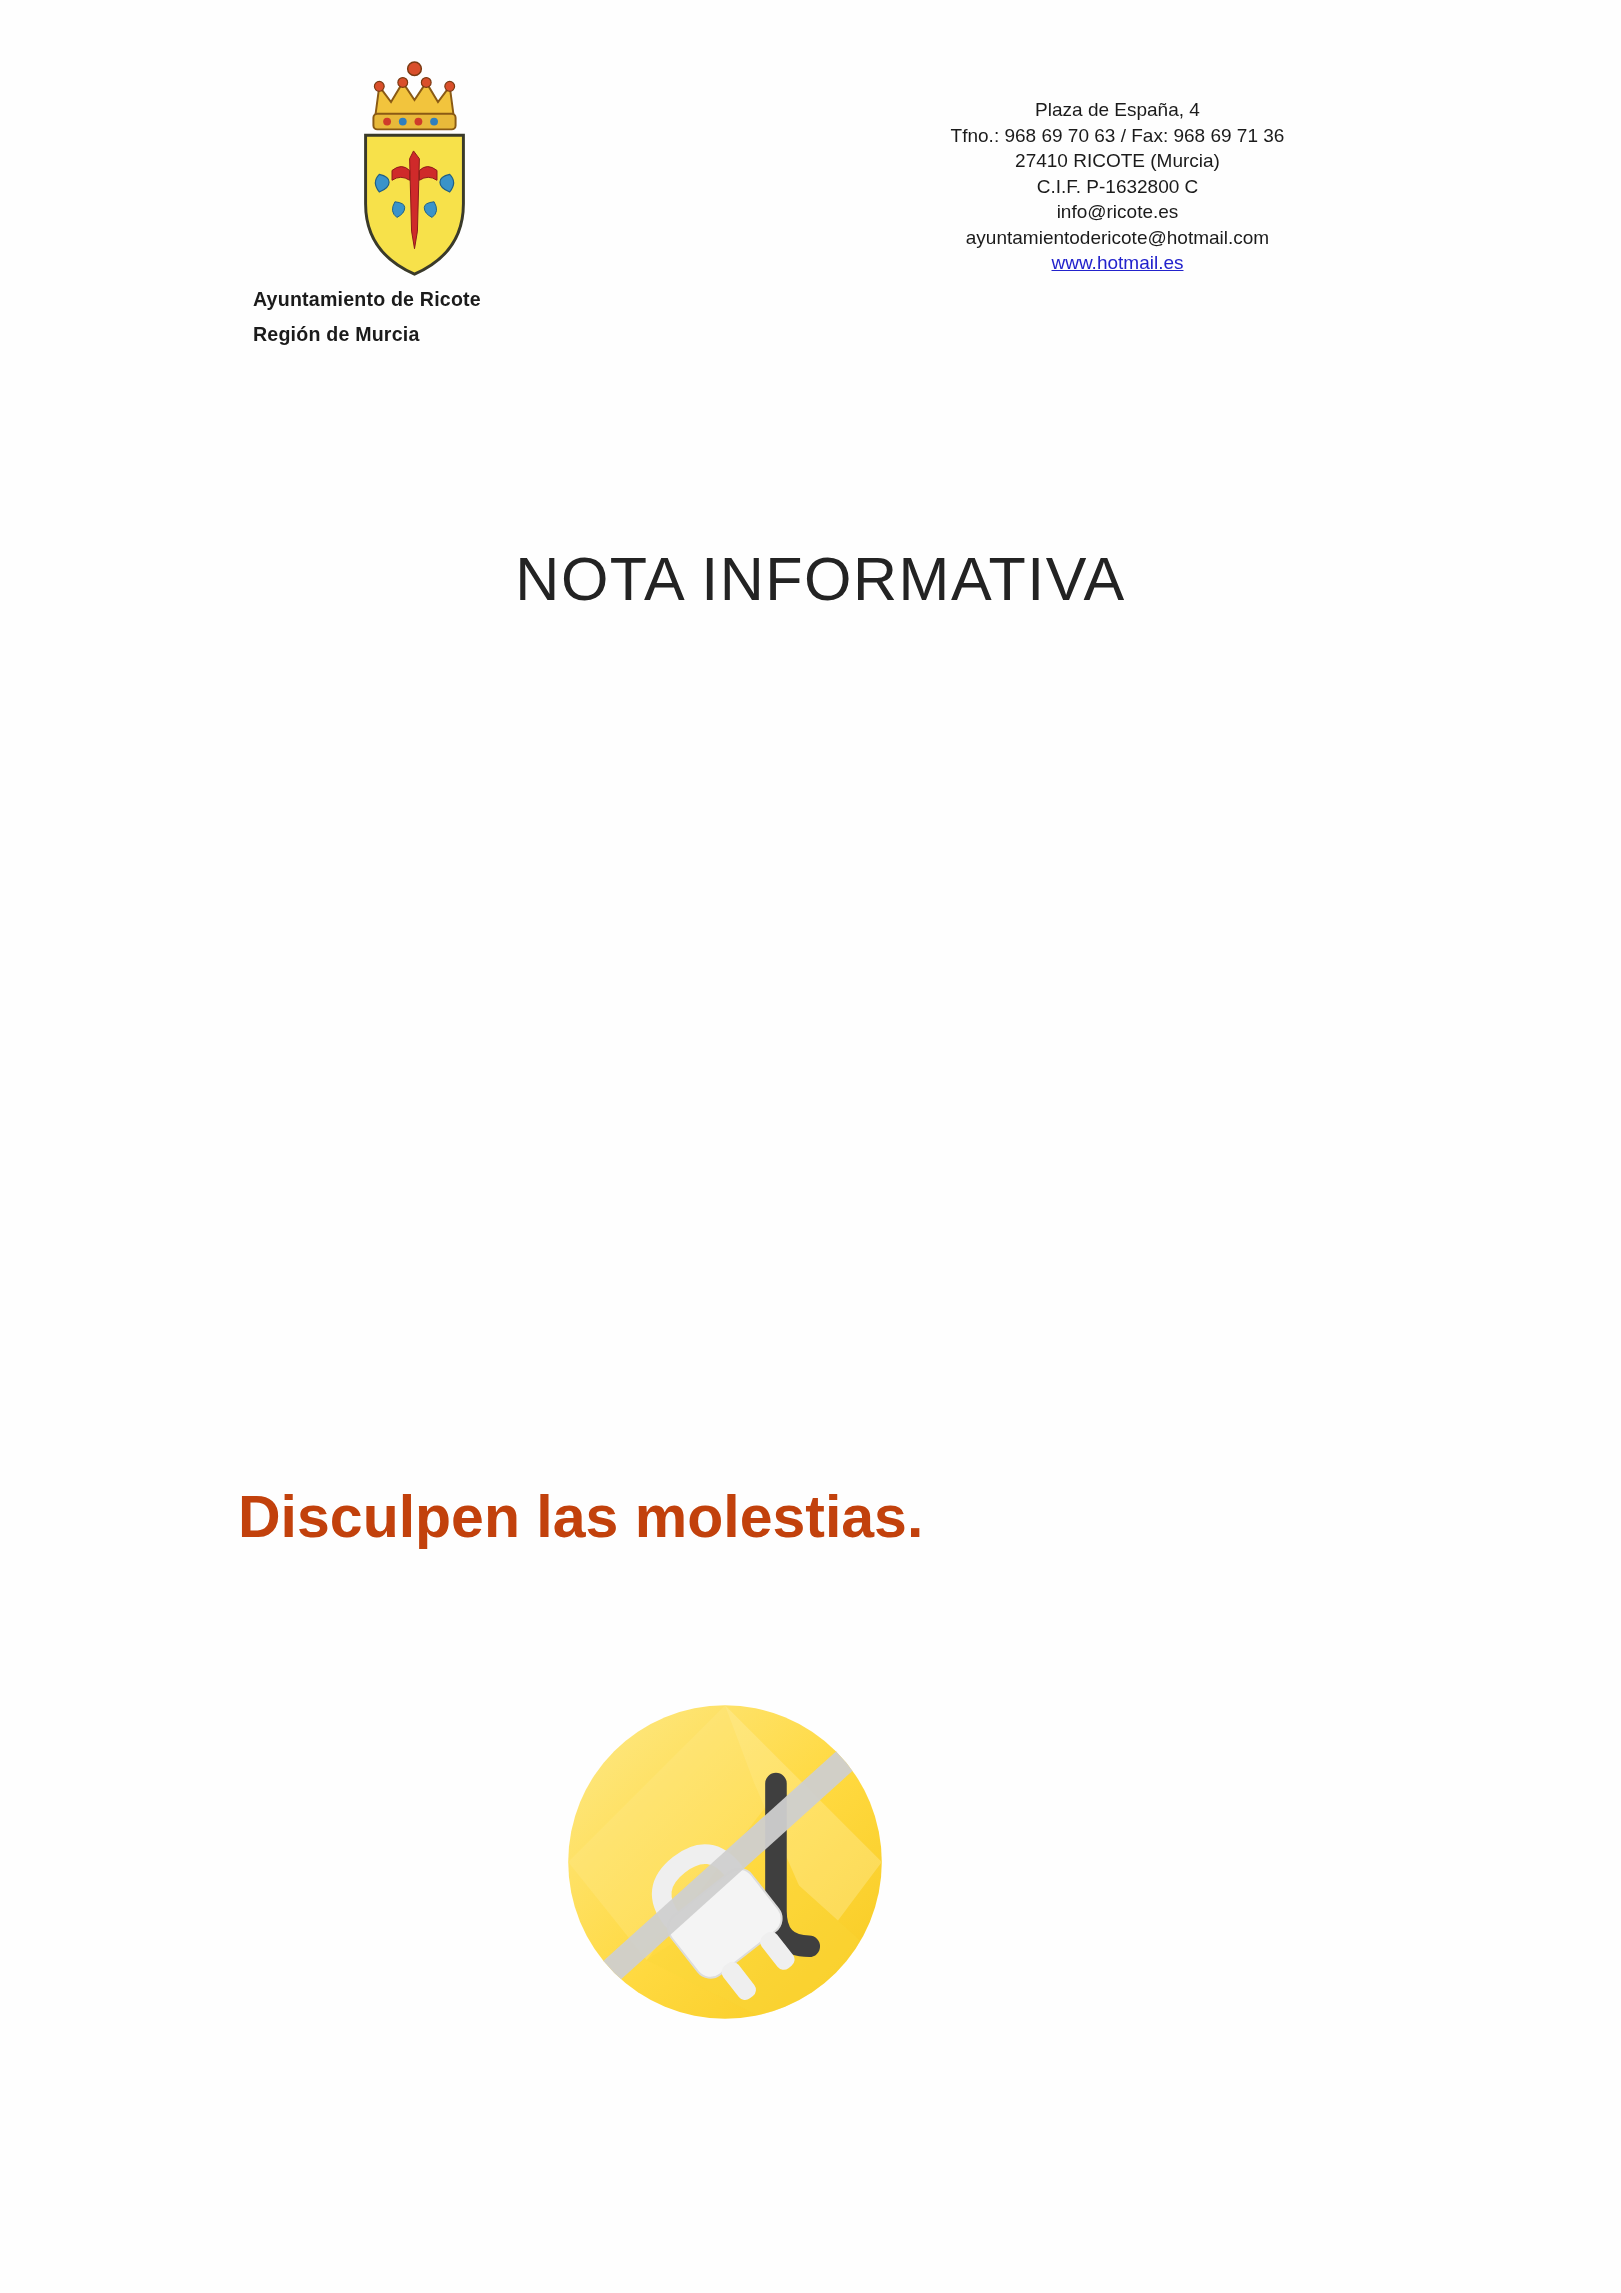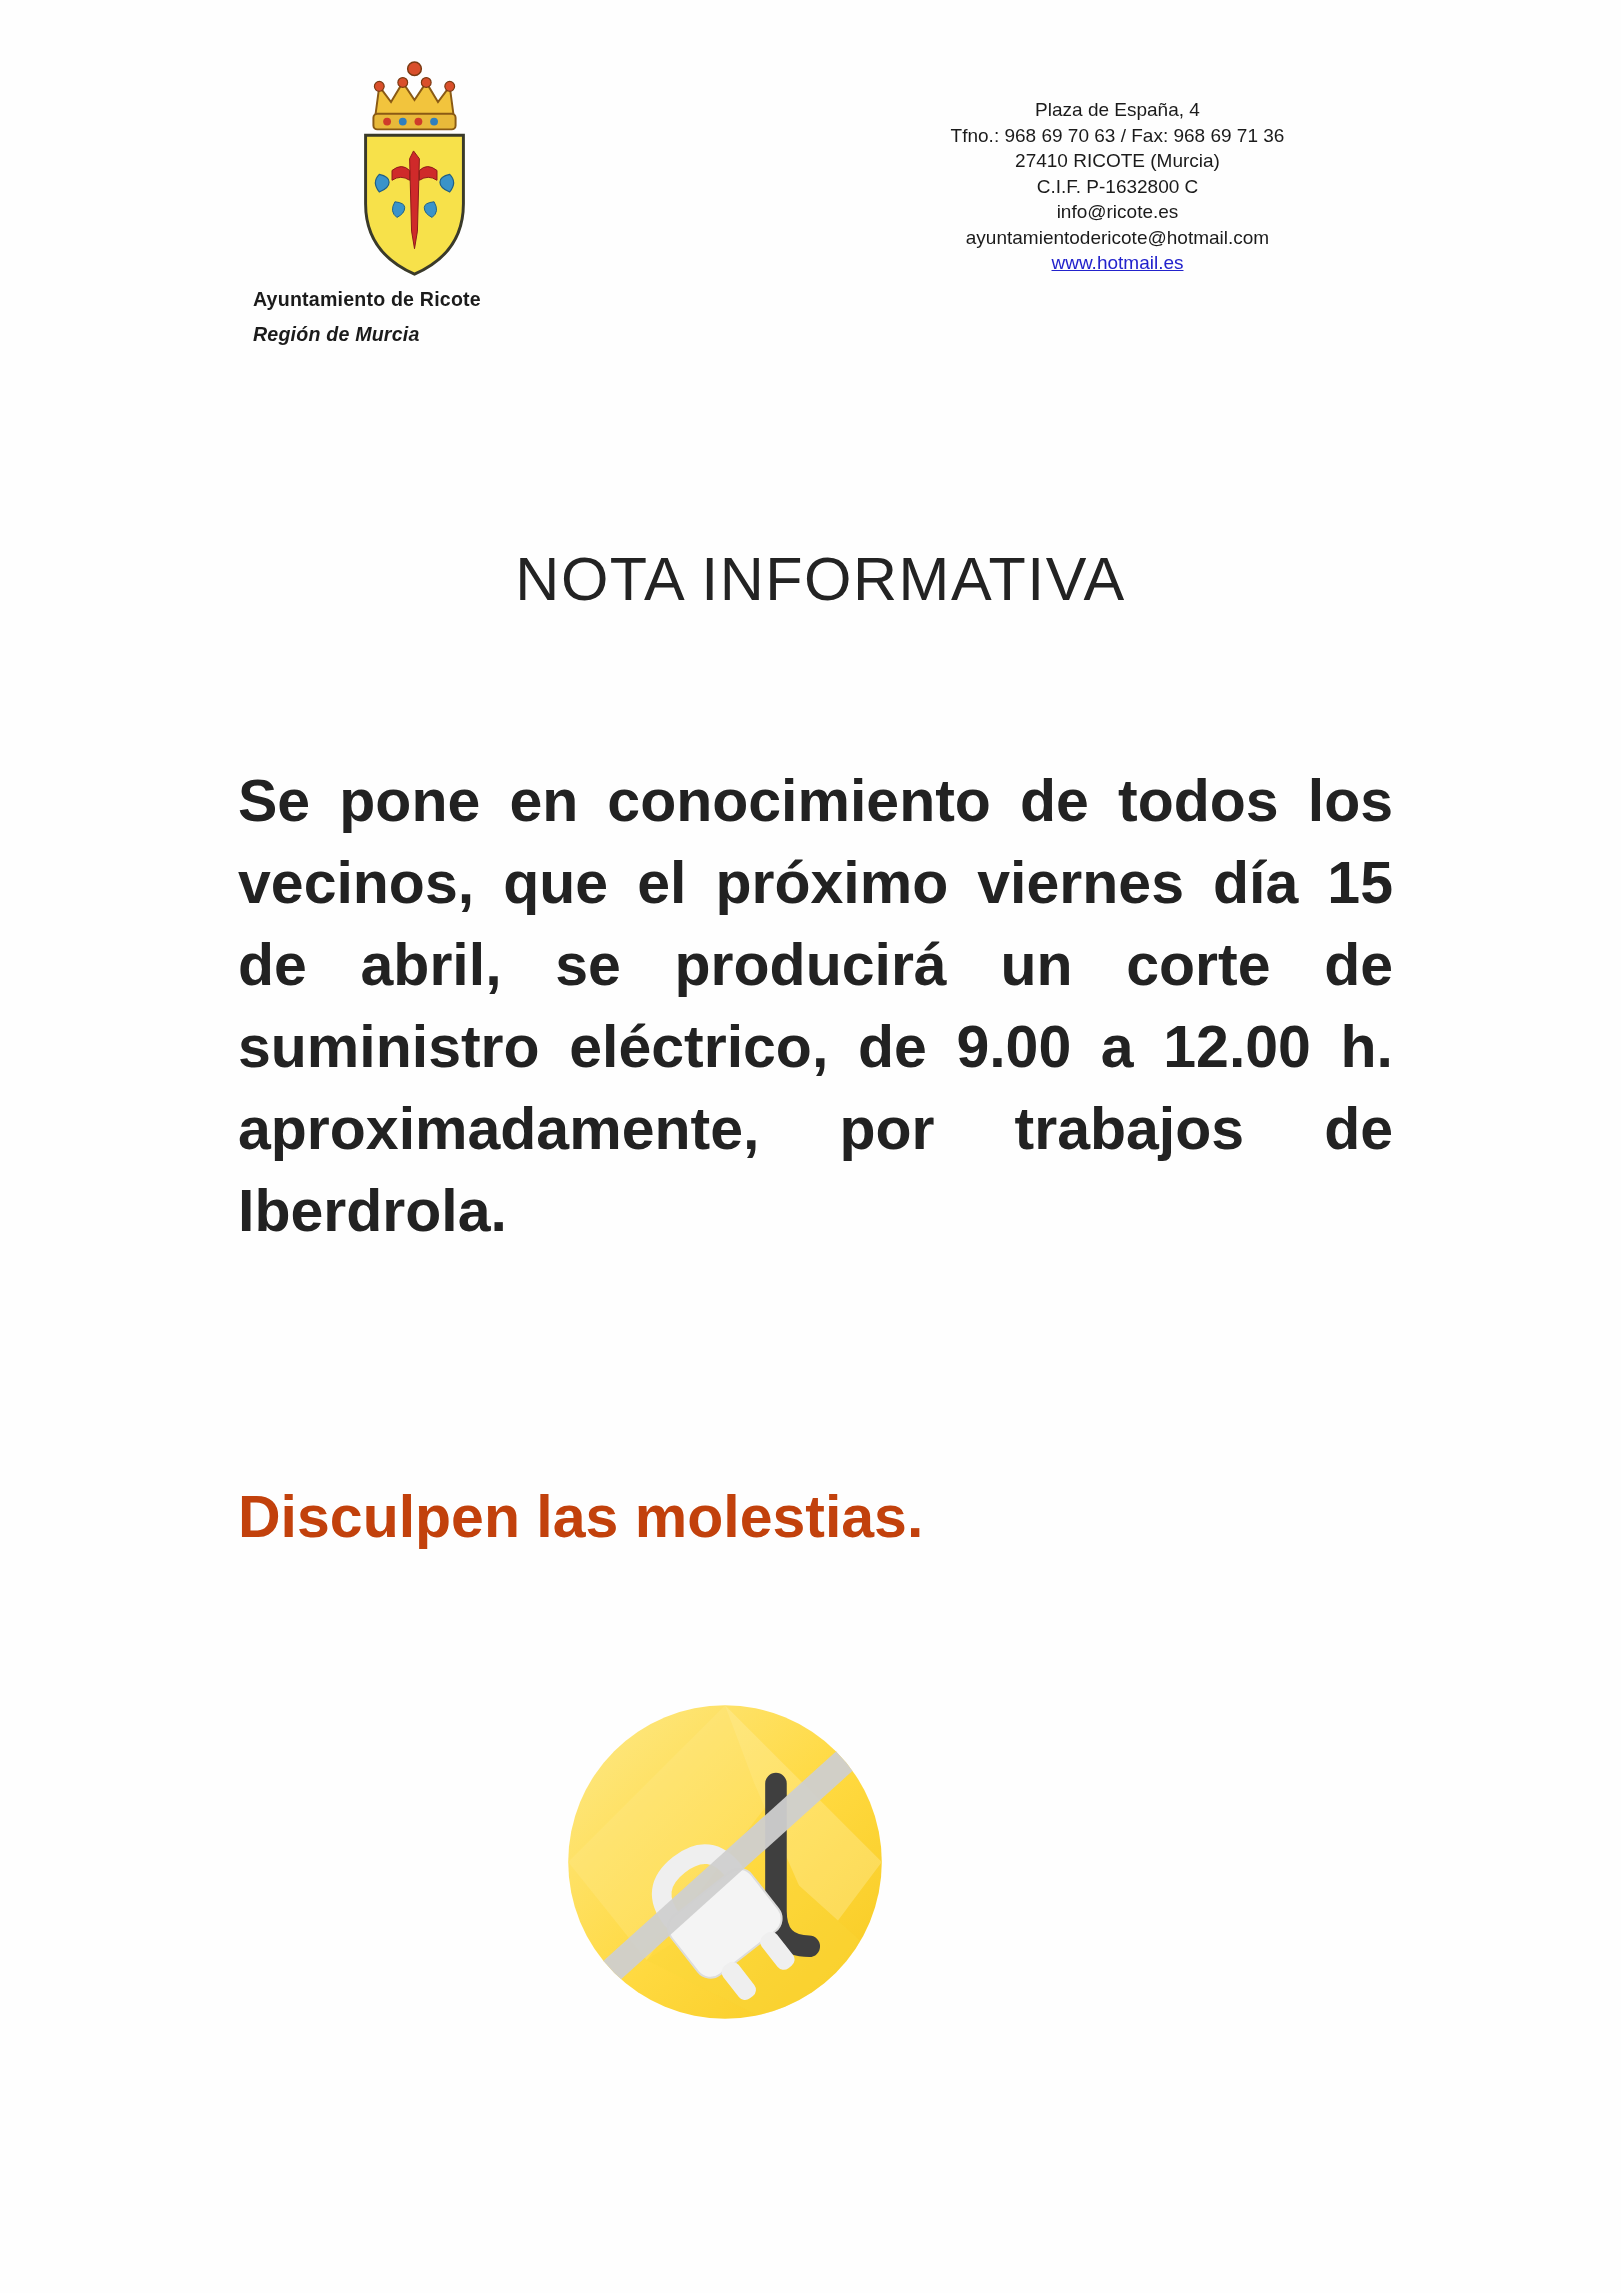--- a/index.html
+++ b/index.html
@@ -49,21 +49,21 @@
   .crest svg { display: block; }
 
   .crest-caption1, .crest-caption2 {
     font-family: "Liberation Sans", sans-serif;
     font-weight: bold;
     font-size: 19.6px;
     color: #1b1b1b;
     letter-spacing: 0.2px;
   }
   .crest-caption1 { margin-top: 5.9px; }
-  .crest-caption2 { margin-top: 11.8px; font-style: italic; }
+  .crest-caption2 { margin-top: 11.8px; }
 
   .contact-block {
     position: absolute;
     left: 843px;
     top: 24px;
     width: 549px;
     text-align: center;
     font-size: 19px;
     line-height: 25.5px;
     color: #1b1b1b;
@@ -181,23 +181,20 @@
       <div>27410 RICOTE (Murcia)</div>
       <div>C.I.F. P-1632800 C</div>
       <div>info@ricote.es</div>
       <div>ayuntamientodericote@hotmail.com</div>
       <div class="contact-web">www.hotmail.es</div>
     </div>
   </div>
 
   <div class="title">NOTA INFORMATIVA</div>
 
-  <div class="body-text">
-    <p class="last-justified">Se pone en conocimiento de todos los vecinos, que el próximo viernes día 15 de abril, se producirá un corte de suministro eléctrico, de 9.00 a 12.00 h. aproximadamente, por trabajos de Iberdrola.</p>
-  </div>
 
   <div class="apology">Disculpen las molestias.</div>
 
   <div class="illus">
     <svg width="392" height="392" viewBox="0 0 400 400" xmlns="http://www.w3.org/2000/svg">
       <defs>
         <linearGradient id="g1" x1="0" y1="0" x2="1" y2="1">
           <stop offset="0%" stop-color="#fde98a"></stop>
           <stop offset="55%" stop-color="#ffd93f"></stop>
           <stop offset="100%" stop-color="#f7c91f"></stop>

